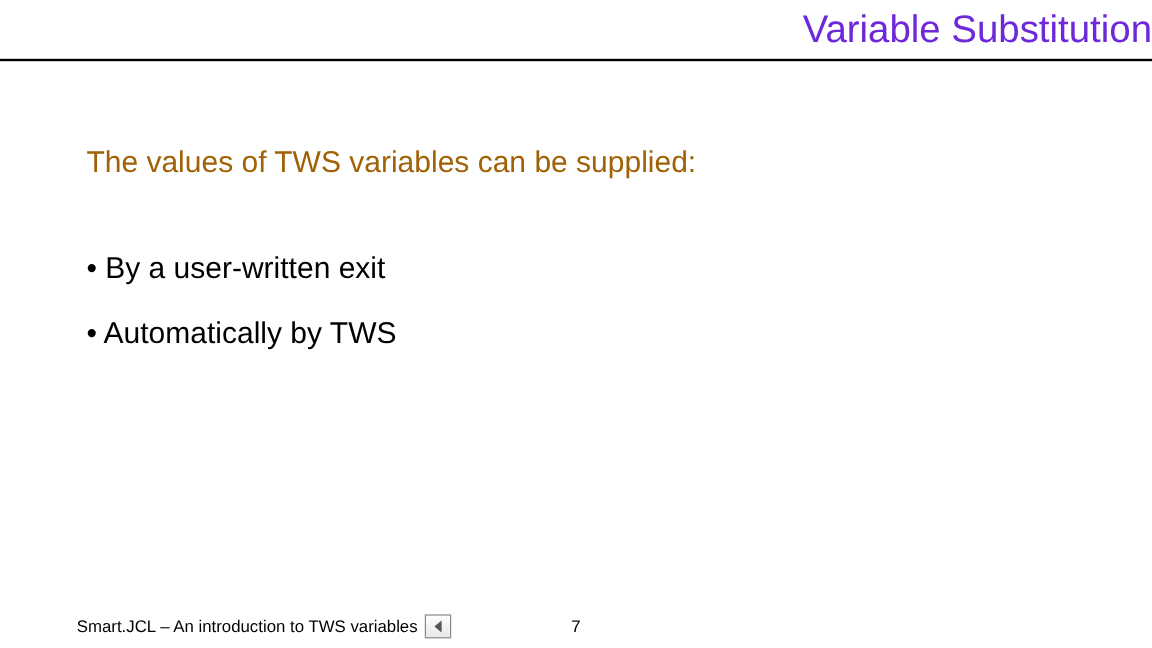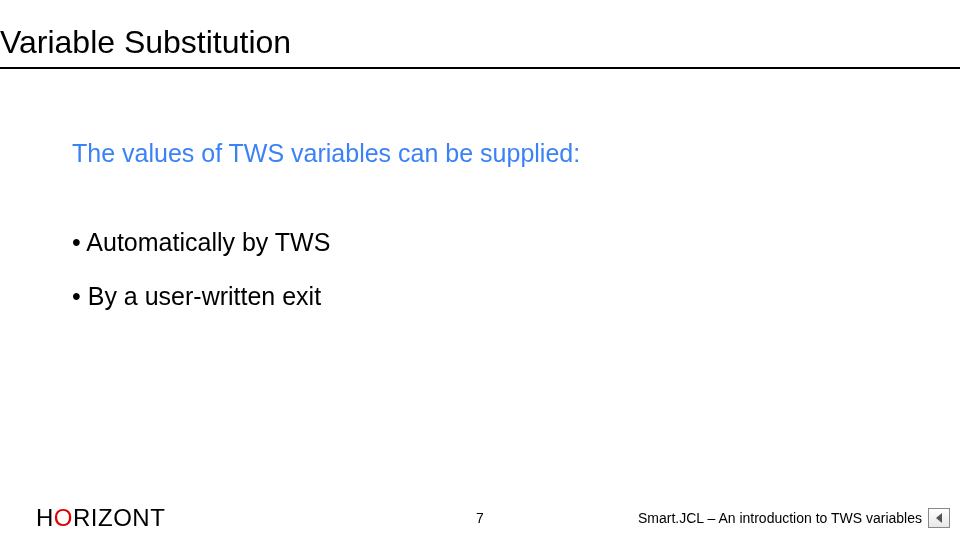--- a/index.html
+++ b/index.html
@@ -9,40 +9,40 @@
     }
     body {
       width: 960px;
       height: 540px;
       font-family: Arial, Helvetica, sans-serif;
       background: #fff;
       position: relative;
       overflow: hidden;
     }
     .title {
-      text-align: left;
+      text-align: right;
       font-size: 32px;
-      color: #000000;
+      color: #6d28d9;
       font-weight: normal;
-      padding-top: 24px;
+      padding-top: 6px;
       padding-bottom: 6px;
     }
     .hr {
       border: none;
       border-top: 2px solid #000;
       width: 100%;
       margin: 0;
     }
     .content {
       padding-left: 72px;
       padding-right: 60px;
     }
     .intro {
       font-size: 25px;
-      color: #3b82f6;
+      color: #a16207;
       margin-top: 70px;
       font-weight: normal;
     }
     .bullets {
       margin-top: 60px;
     }
     .bullet {
       font-size: 25px;
       color: #000;
       margin-bottom: 25px;
@@ -102,29 +102,26 @@
   </style>
 </head>
 <body>
 
 <h1 class="title">Variable Substitution</h1>
 <hr class="hr">
 
 <div class="content">
   <p class="intro">The values of TWS variables can be supplied:</p>
   <div class="bullets">
+    <p class="bullet">• <span>By a user-written exit</span></p>
     <p class="bullet">• <span>Automatically by TWS</span></p>
-    <p class="bullet">• <span>By a user-written exit</span></p>
   </div>
 </div>
 
 <div class="footer">
-  <div class="logo">
-    <span>H</span><span class="accent">O</span><span>RIZONT</span>
-  </div>
   <div class="page-num">7</div>
   <div class="footer-right">
     <span class="subtitle">Smart.JCL – An introduction to TWS variables</span>
     <div class="prev-btn">
       <svg viewBox="0 0 10 12">
           <path d="M8 1 L2 6 L8 11 Z" fill="#555"></path>
         </svg>
     </div>
   </div>
 </div>

